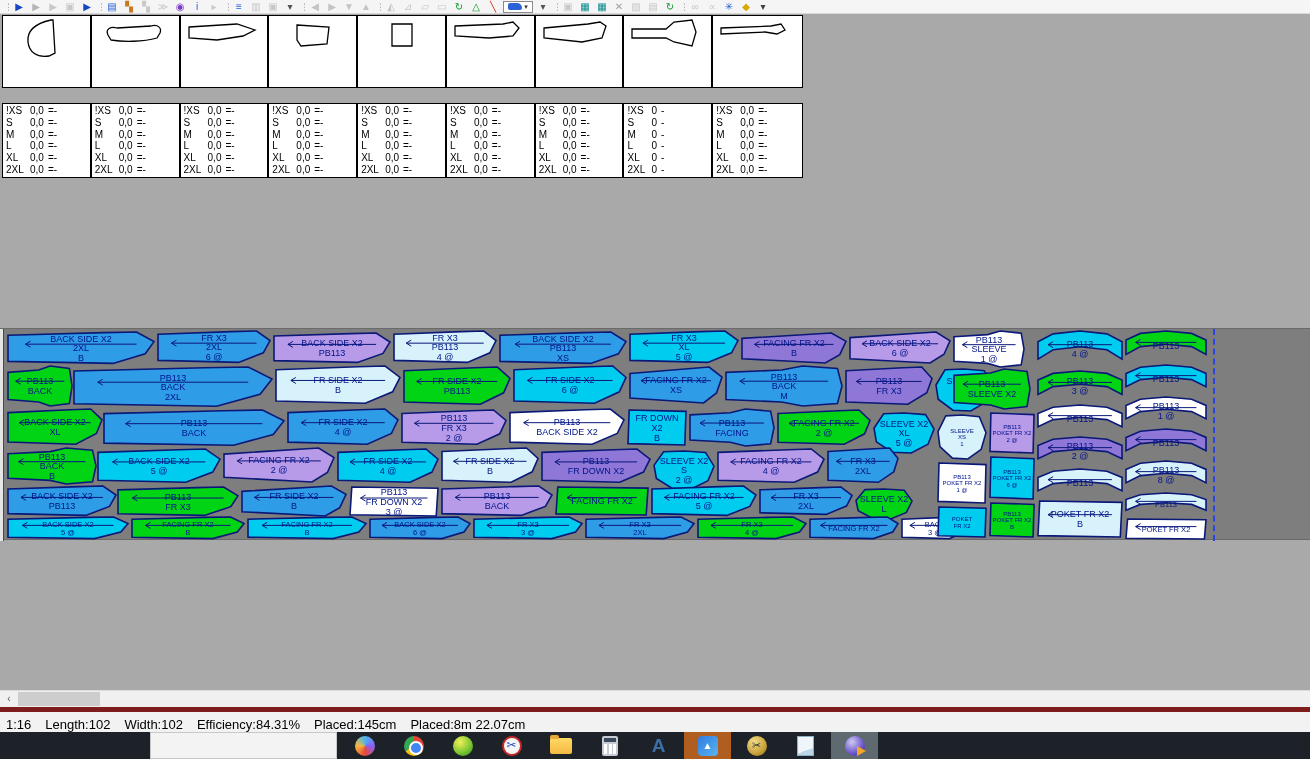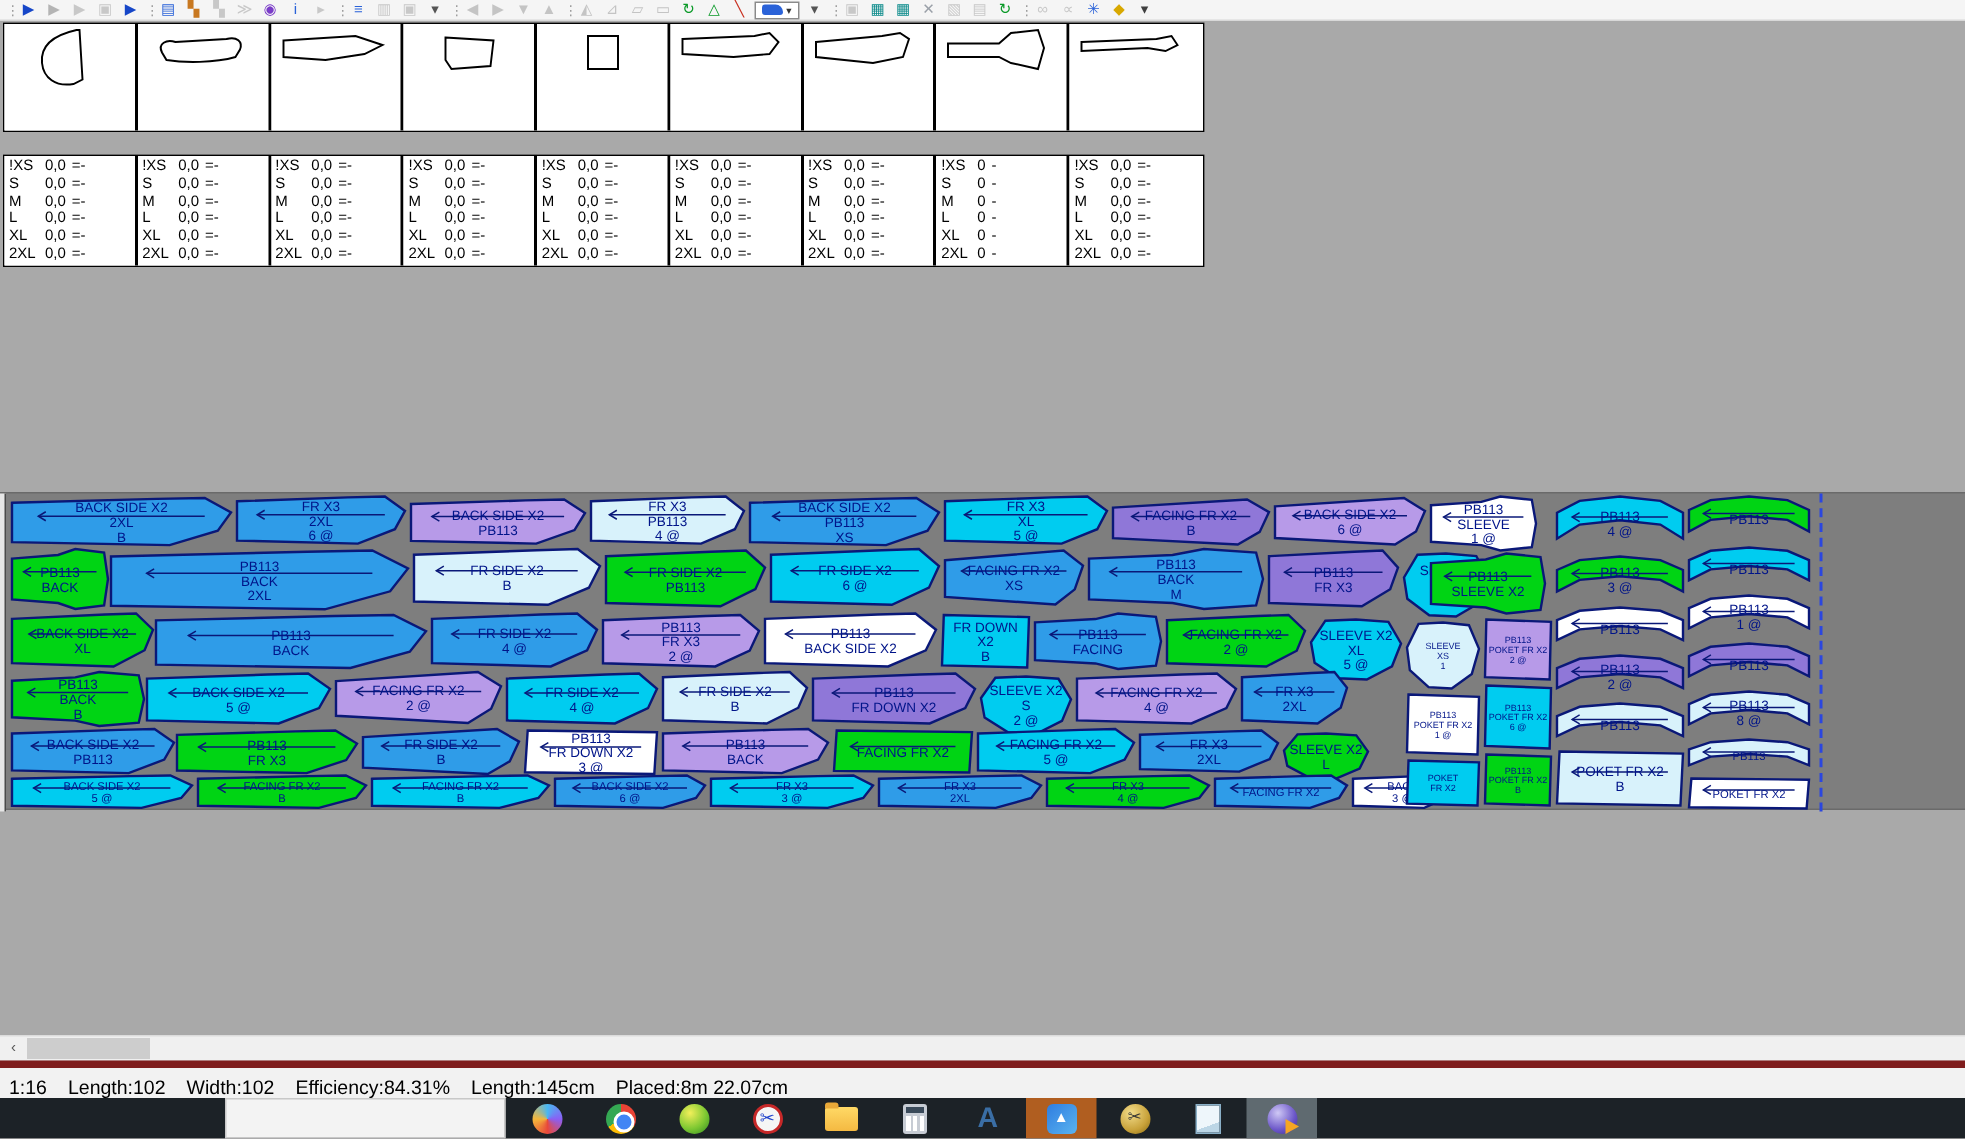--- a/index.html
+++ b/index.html
@@ -1056,21 +1056,21 @@
   <div id="hscroll">
     <div class="arrow">‹</div>
     <div class="thumb"></div>
   </div>
 
   <div id="statusbar">
     <span>1:16</span>
     <span>Length:102</span>
     <span>Width:102</span>
     <span>Efficiency:84.31%</span>
-    <span>Length:145cm</span>
+    <span>Placed:145cm</span>
     <span>Placed:8m 22.07cm</span>
   </div>
 
   <div id="taskbar">
     <div id="tb-search"></div>
   <div class="tk-tile" style="left: 341px;">
         <span class="tk-ic ic-copilot"></span>
       </div>
       <div class="tk-tile" style="left: 390px;">
         <span class="tk-ic ic-chrome"></span>

